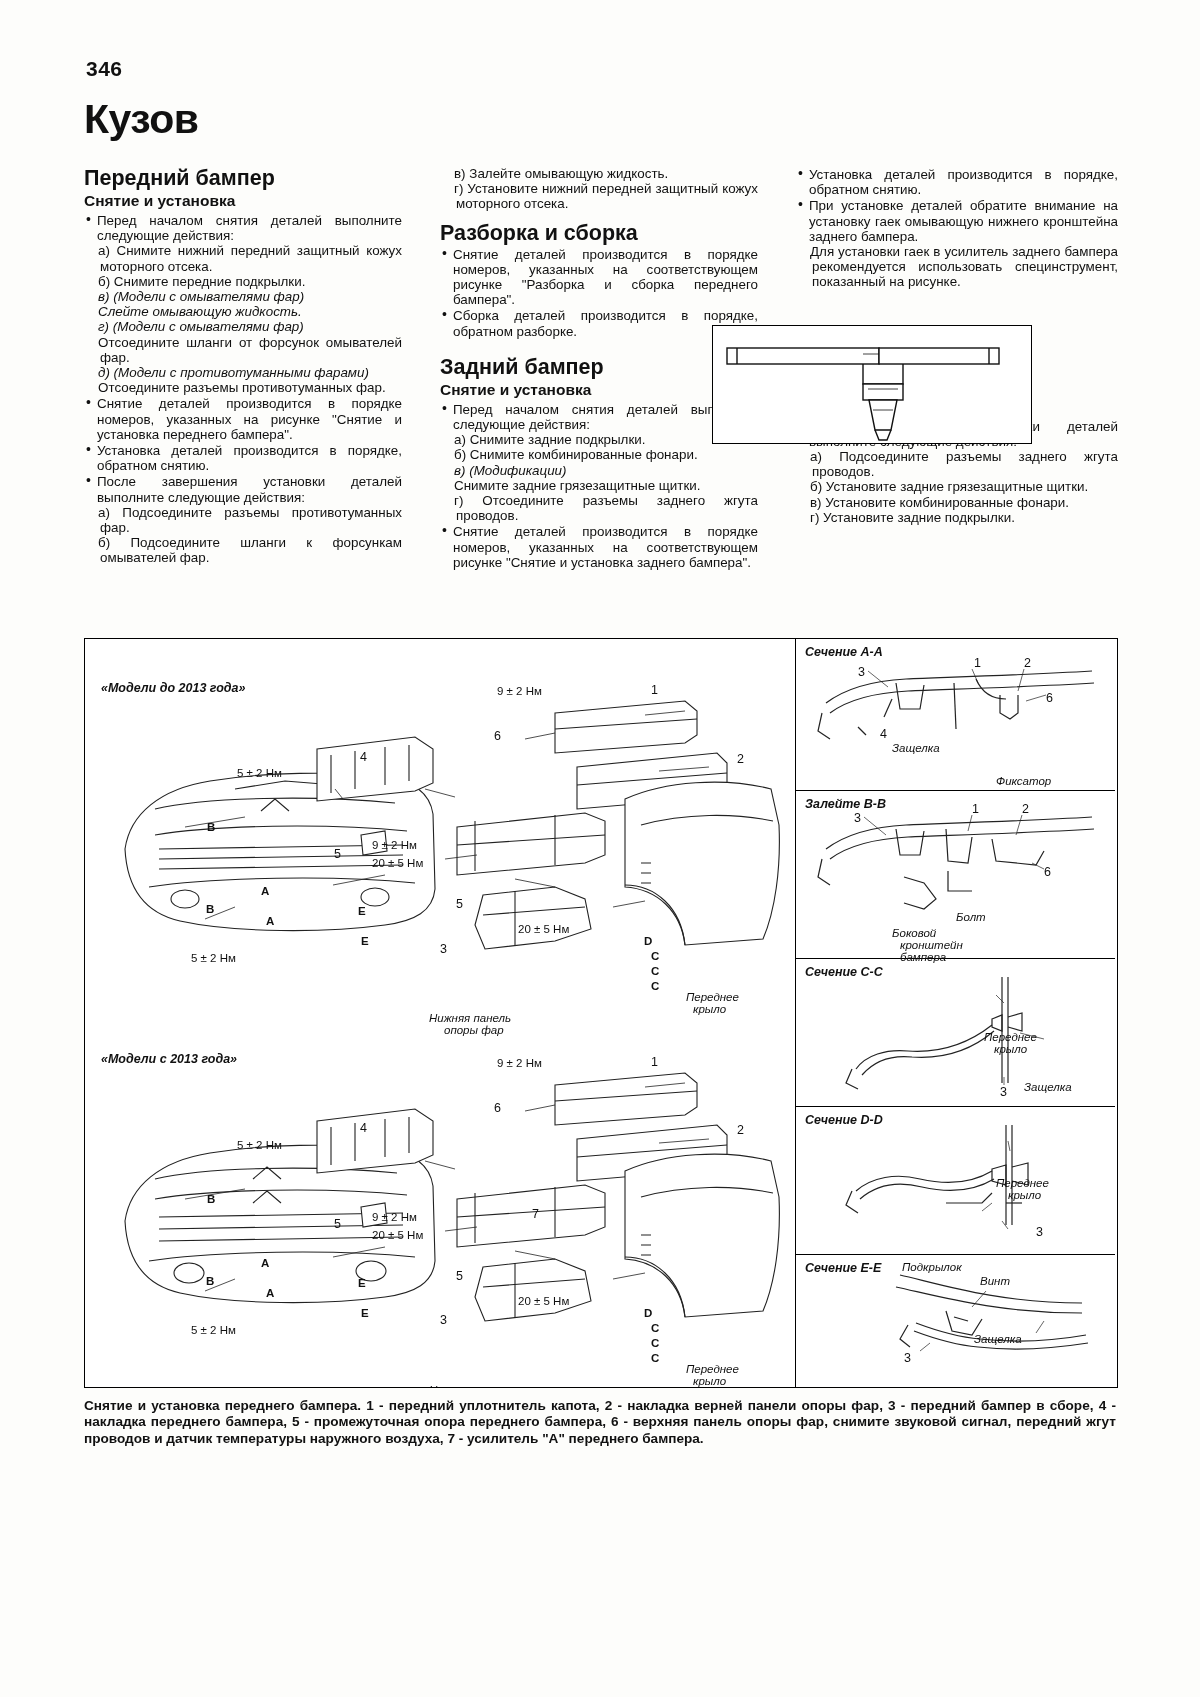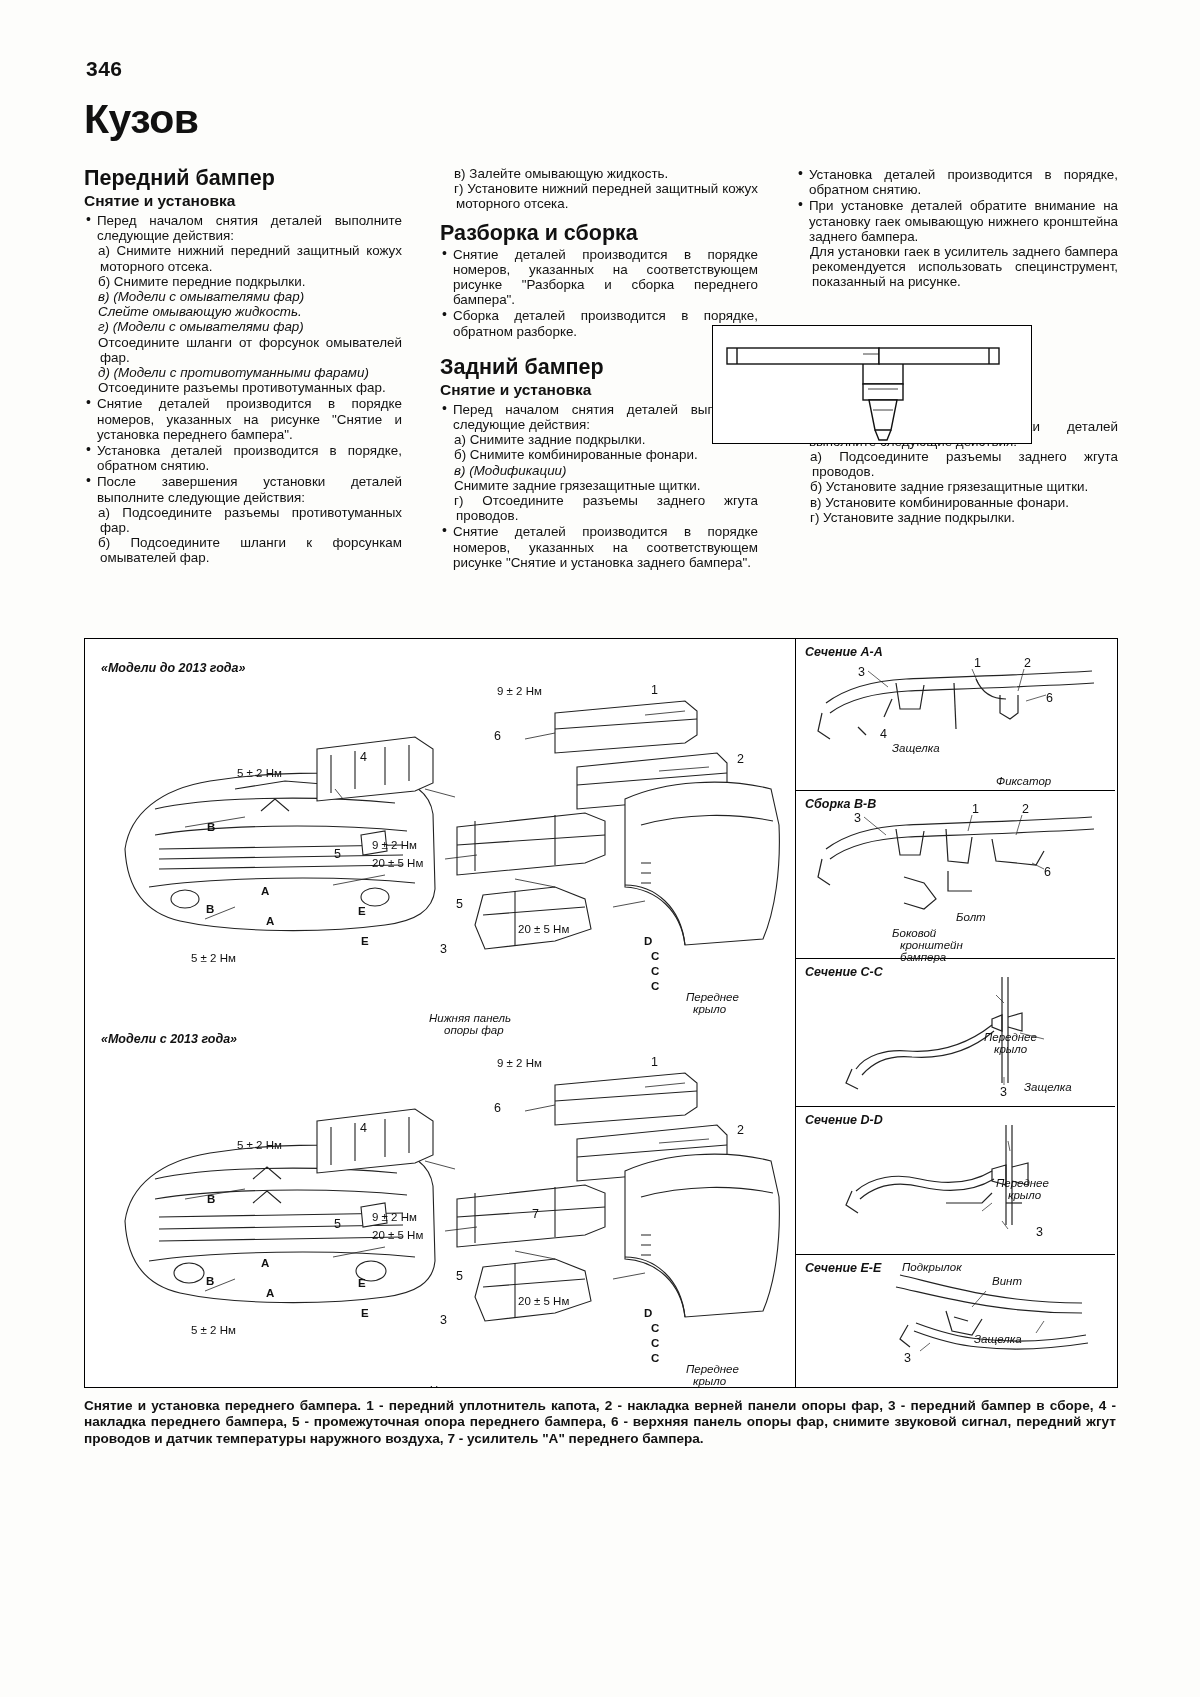--- a/index.html
+++ b/index.html
@@ -70,21 +70,21 @@
   .sect{
     position:absolute;left:0;width:319px;border-bottom:1.6px solid #000;
     box-sizing:border-box;
   }
   .sect-title{
     position:absolute;left:9px;top:6px;
     font-size:12.5px;font-weight:bold;font-style:italic;
   }
   .cap-title{
     position:absolute;
-    font-size:12.5px;font-weight:bold;font-style:italic;
+    font-size:12.5px;font-weight:bold;font-style:italic;margin-top:20px;
   }
   .lbl{
     position:absolute;font-size:11.5px;font-style:italic;color:#111;
     white-space:nowrap;
     margin-top:48px;
   }
   .lbl.b{font-weight:bold;font-style:normal;}
   .num{
     position:absolute;font-size:12.5px;color:#111;
   }
@@ -393,21 +393,21 @@
         <div class="num" style="left:178px;top:17px">1</div>
         <div class="num" style="left:228px;top:17px">2</div>
         <div class="num" style="left:62px;top:26px">3</div>
         <div class="num" style="left:84px;top:88px">4</div>
         <div class="num" style="left:250px;top:52px">6</div>
         <div class="lbl" style="left:96px;top:55px">Защелка</div>
         <div class="lbl" style="left:200px;top:88px">Фиксатор</div>
       </div>
 
       <div class="sect" style="top:152px;height:168px">
-        <div class="sect-title">Сборка B-B</div>
+        <div class="sect-title">Залейте B-B</div>
         <svg width="319" height="168" viewBox="0 0 319 168">
           <g fill="none" stroke="#222" stroke-width="1.2">
             <path d="M30 58 C46 46 72 36 110 34 C160 32 230 30 296 26"></path>
             <path d="M34 68 C50 56 74 48 112 46 C162 44 232 42 298 38"></path>
             <path d="M100 38 L104 64 L124 64 L128 40"></path>
             <path d="M26 68 L22 86 L34 94"></path>
             <path d="M150 38 L152 70 L172 72 L176 46"></path>
             <path d="M196 48 L200 70 L240 74 L248 60"></path>
             <path d="M152 80 L152 100 L176 100"></path>
             <path d="M108 86 L128 92 L140 108 L128 118 L108 112"></path>
@@ -469,21 +469,21 @@
           </g>
           <g stroke="#222" stroke-width="0.7" fill="none">
             <path d="M212 34 L214 44"></path>
             <path d="M206 114 L212 122"></path>
             <path d="M186 104 L196 96"></path>
           </g>
         </svg>
         <div class="lbl" style="left:200px;top:22px">Переднее</div>
         <div class="lbl" style="left:212px;top:34px">крыло</div>
         <div class="lbl" style="left:106px;top:106px">Подкрылок</div>
-        <div class="lbl" style="left:196px;top:120px">Винт</div>
+        <div class="lbl" style="left:184px;top:120px">Винт</div>
         <div class="num" style="left:240px;top:118px">3</div>
       </div>
 
       <div class="sect" style="top:616px;height:132px;border-bottom:none">
         <div class="sect-title">Сечение E-E</div>
         <svg width="319" height="130" viewBox="0 0 319 130">
           <g fill="none" stroke="#222" stroke-width="1.2">
             <path d="M104 20 C140 28 200 48 286 48"></path>
             <path d="M100 32 C138 40 198 58 286 58"></path>
             <path d="M150 56 L156 76 L176 80 L186 64"></path>

